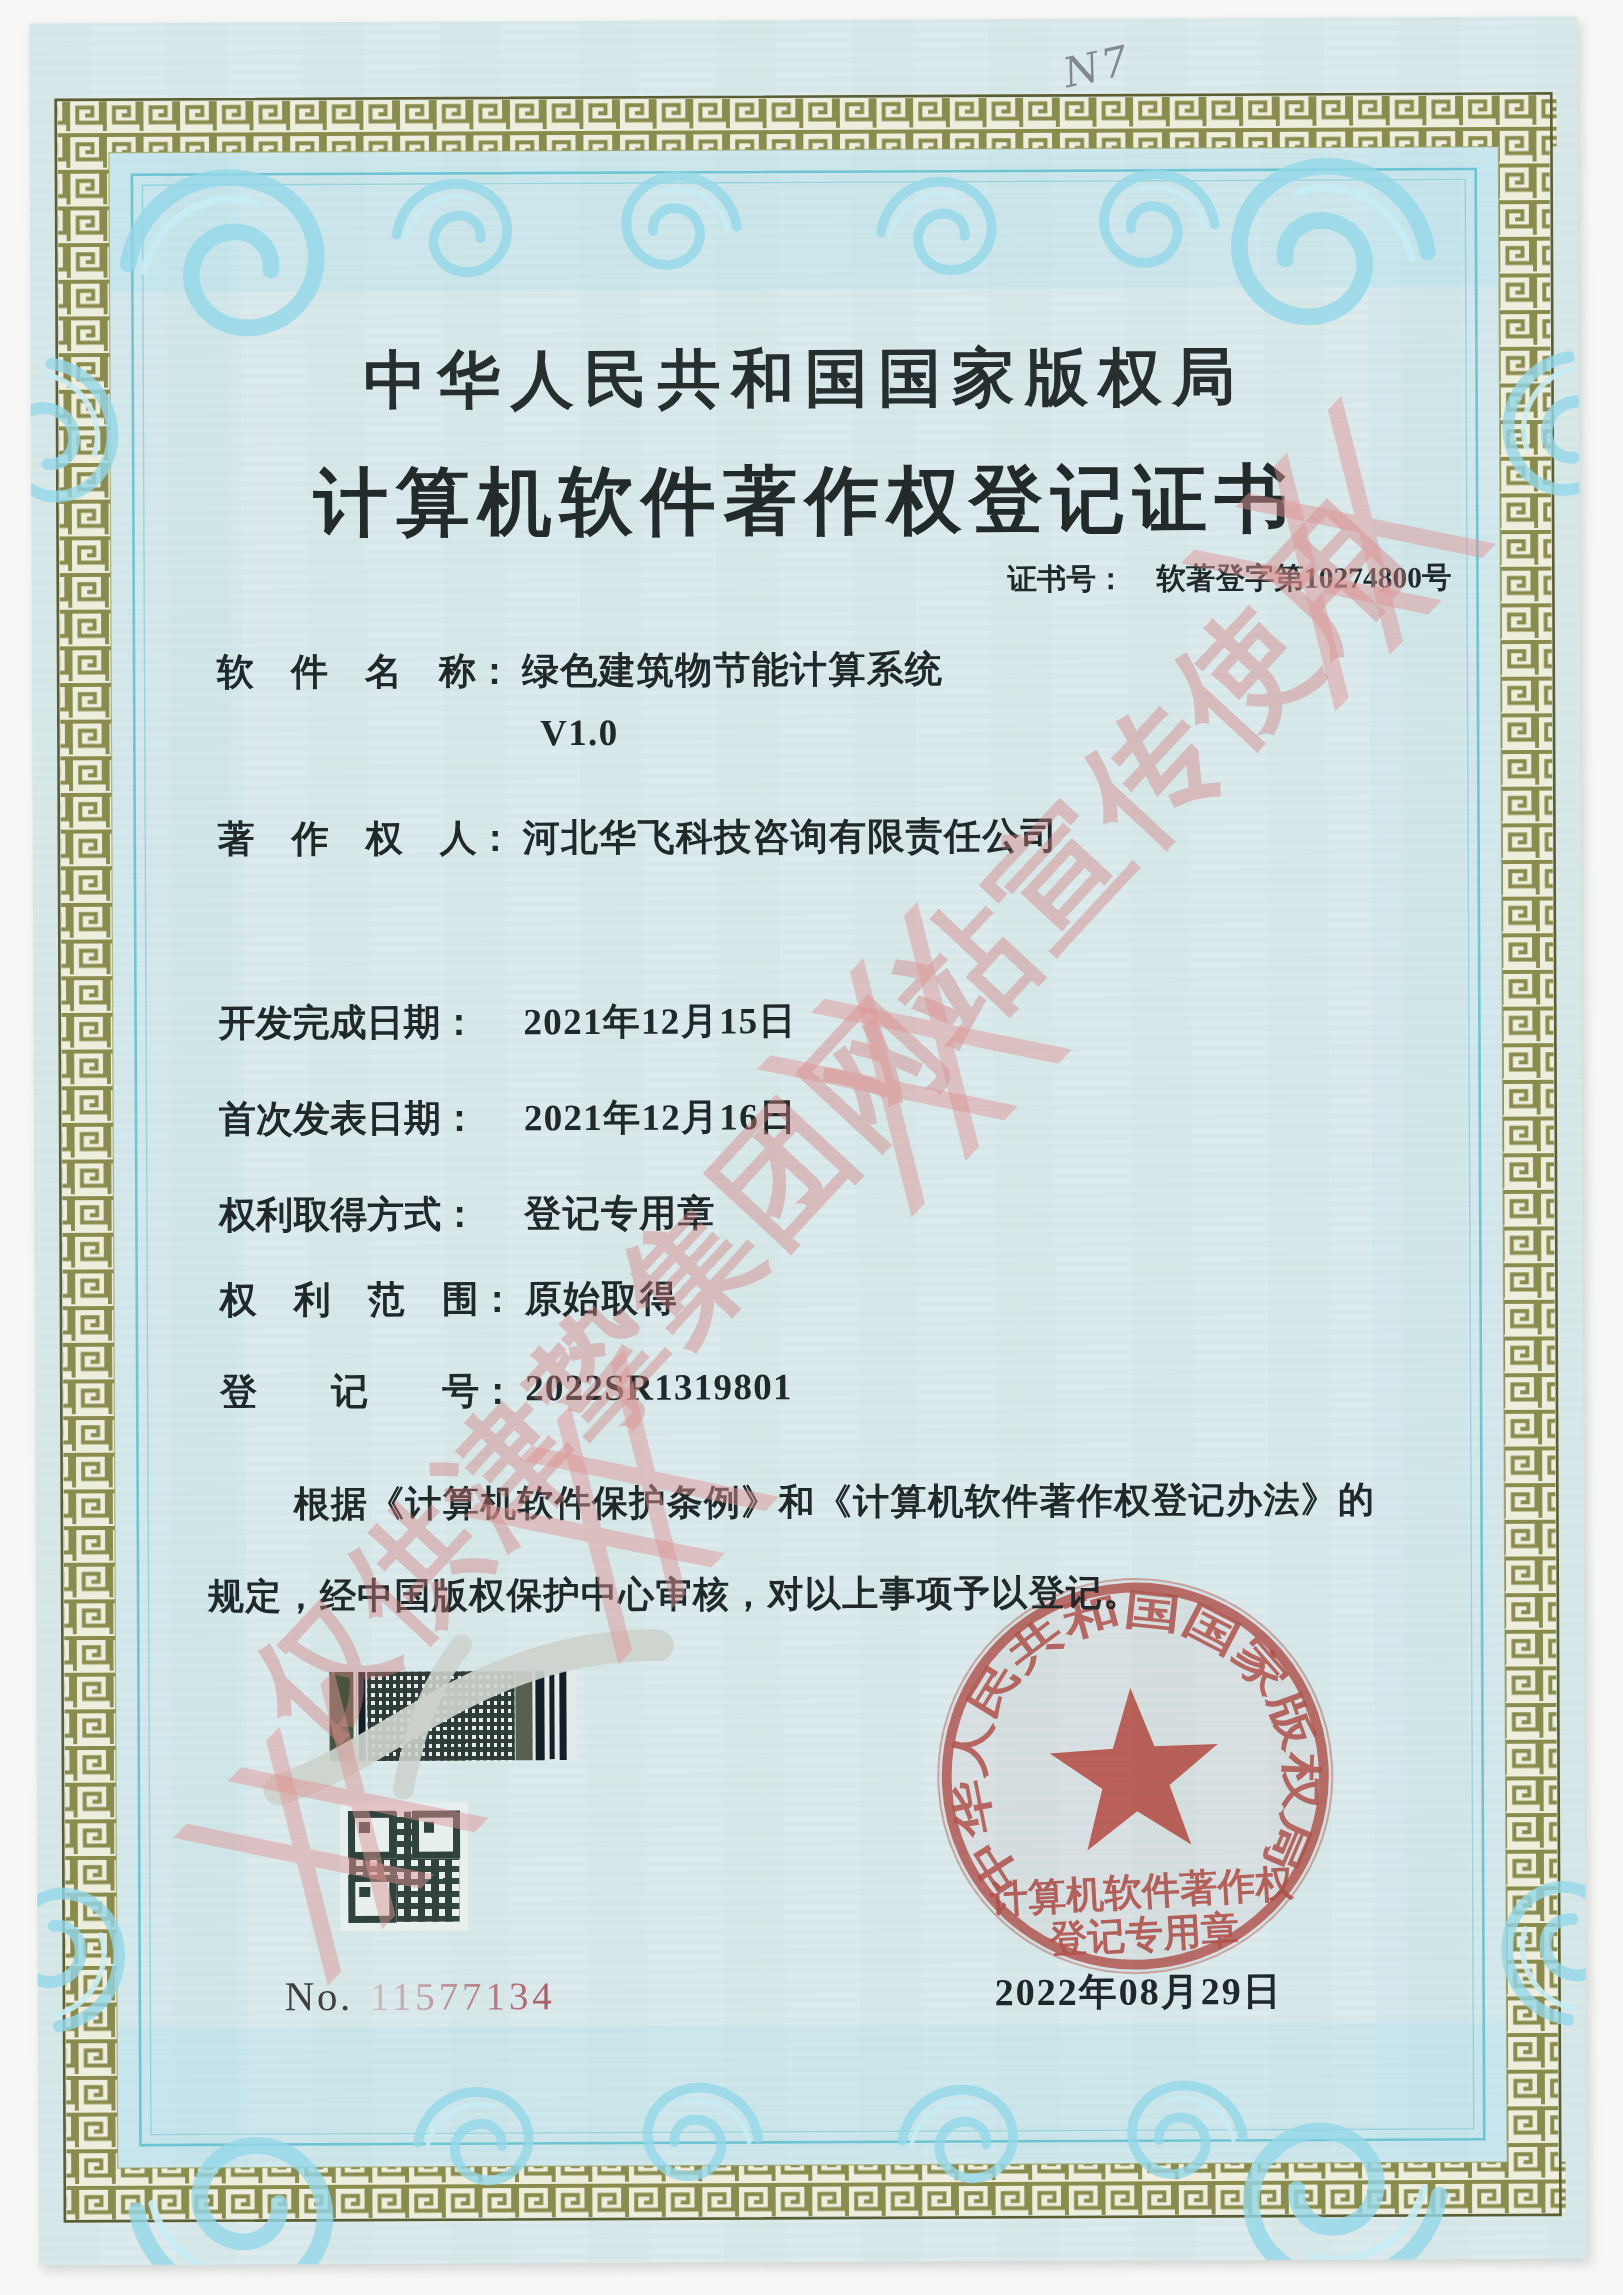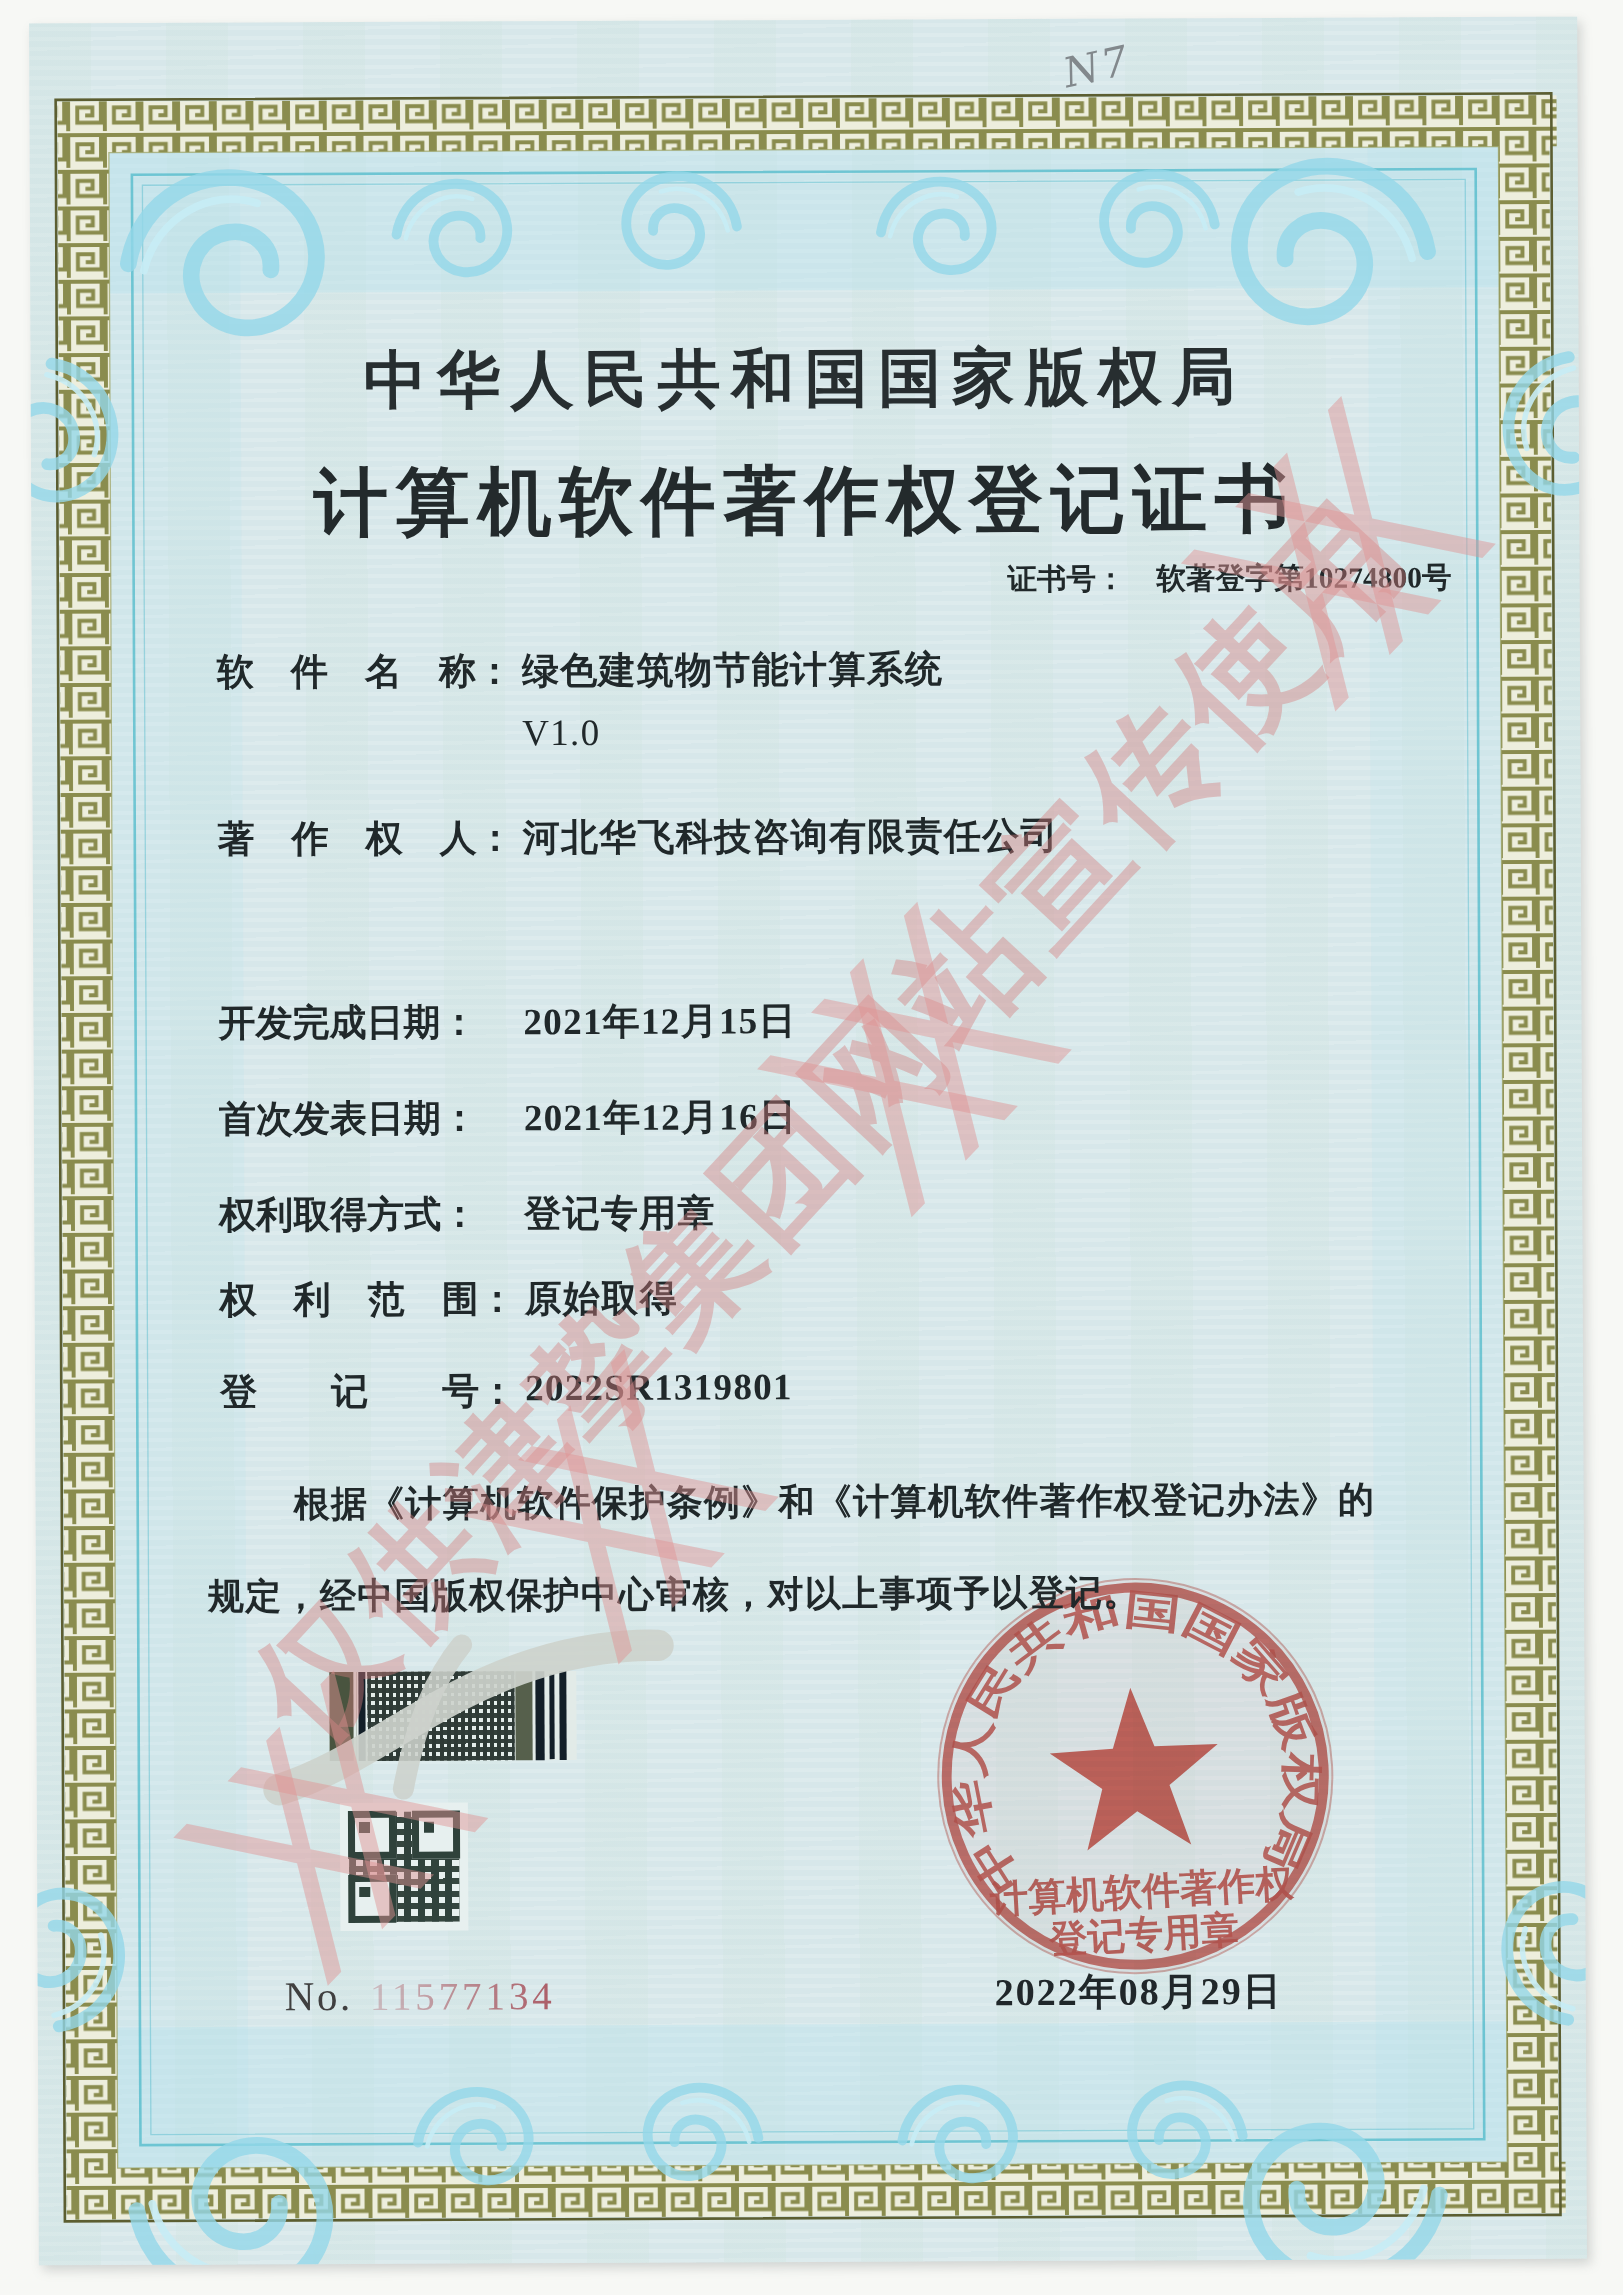--- a/index.html
+++ b/index.html
@@ -41,21 +41,21 @@
     font-size:74px;font-weight:bold;letter-spacing:7.9px;color:#232a2c;
   }
   .certline{
     position:absolute;left:976px;top:541px;display:flex;gap:31px;
     font-size:29.5px;font-weight:bold;white-space:nowrap;
   }
   .row{position:absolute;left:185px;display:flex;font-size:37px;font-weight:bold;white-space:nowrap;}
   .row .lbl{display:inline-block;width:305px;}
   .row .val{letter-spacing:1.3px;}
   .val2{
-    position:absolute;left:490px;top:690px;font-size:37px;font-weight:normal;letter-spacing:1.3px;
+    position:absolute;left:508px;top:690px;font-size:37px;font-weight:bold;letter-spacing:1.3px;
   }
   .para{position:absolute;font-size:36px;font-weight:bold;letter-spacing:1.3px;white-space:nowrap;color:#20282a;}
   .p1{left:258px;top:1458px;}
   .p2{left:172px;top:1550px;}
 
   
   .barcode{
     position:absolute;left:293px;top:1650px;width:247px;height:89px;
     background:#e2ebe8;
   }

